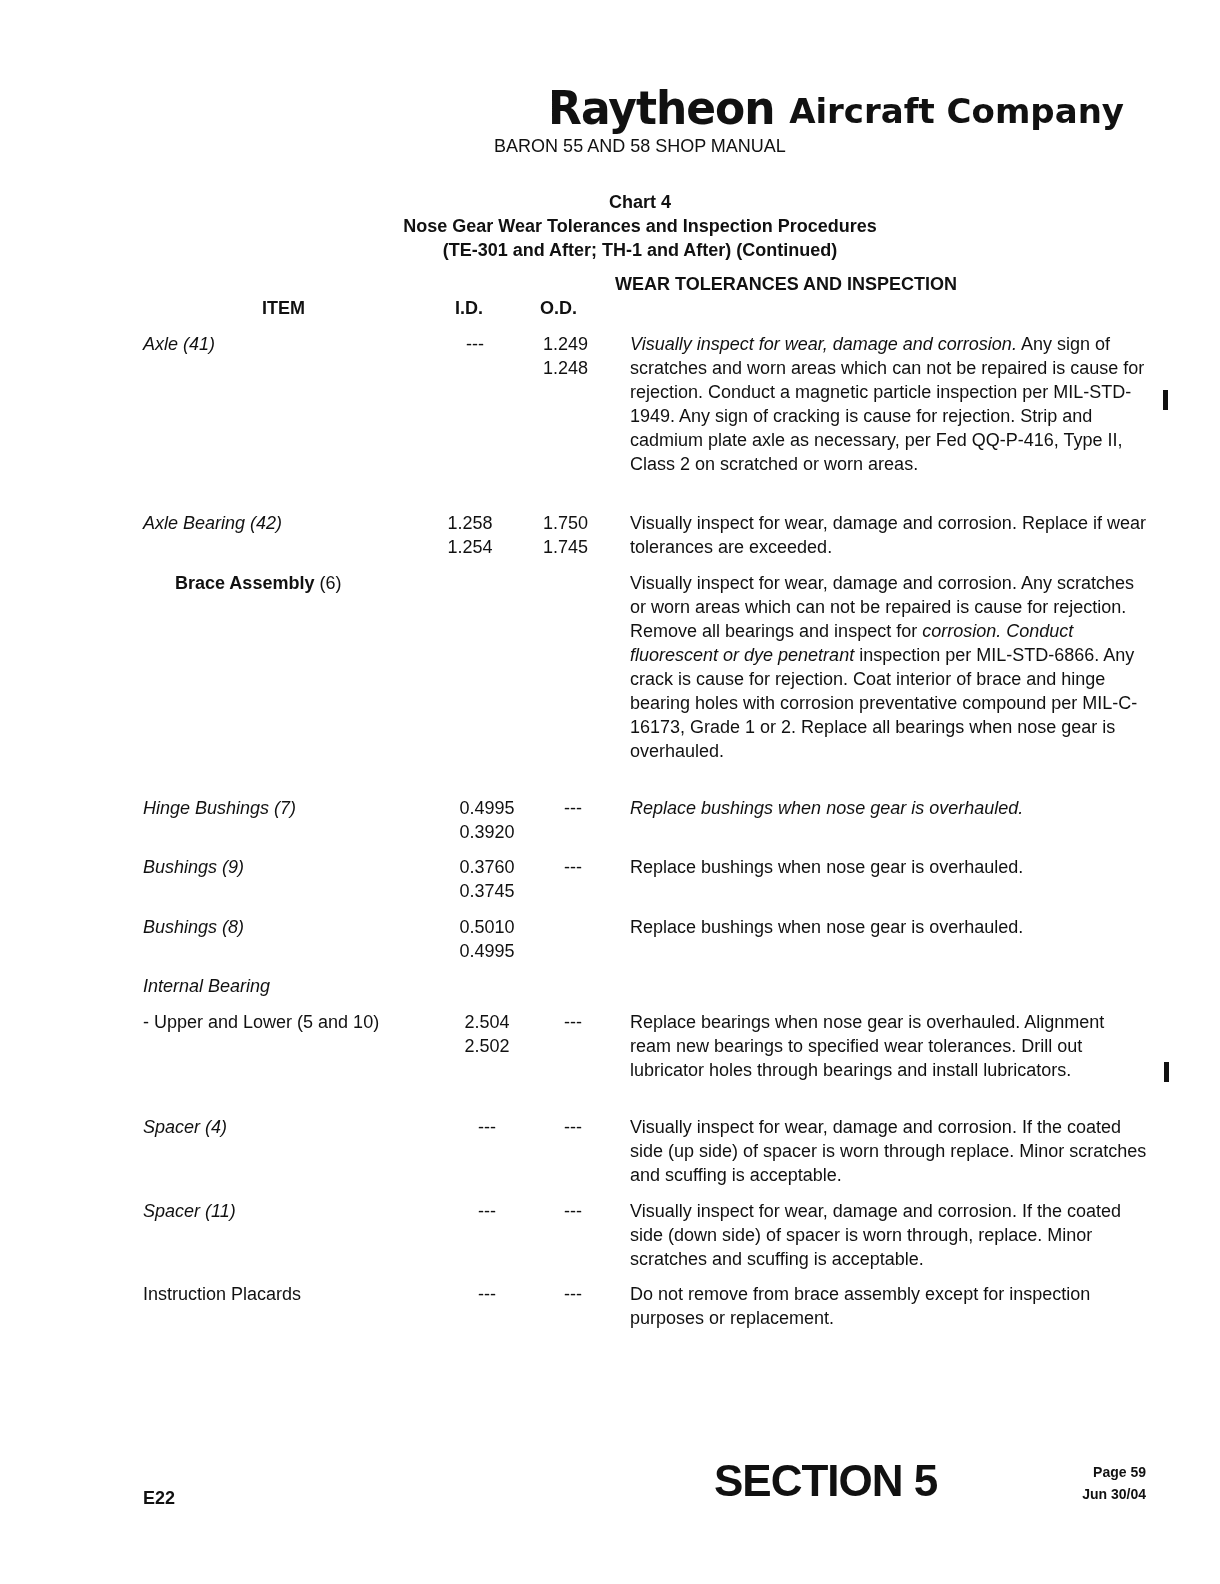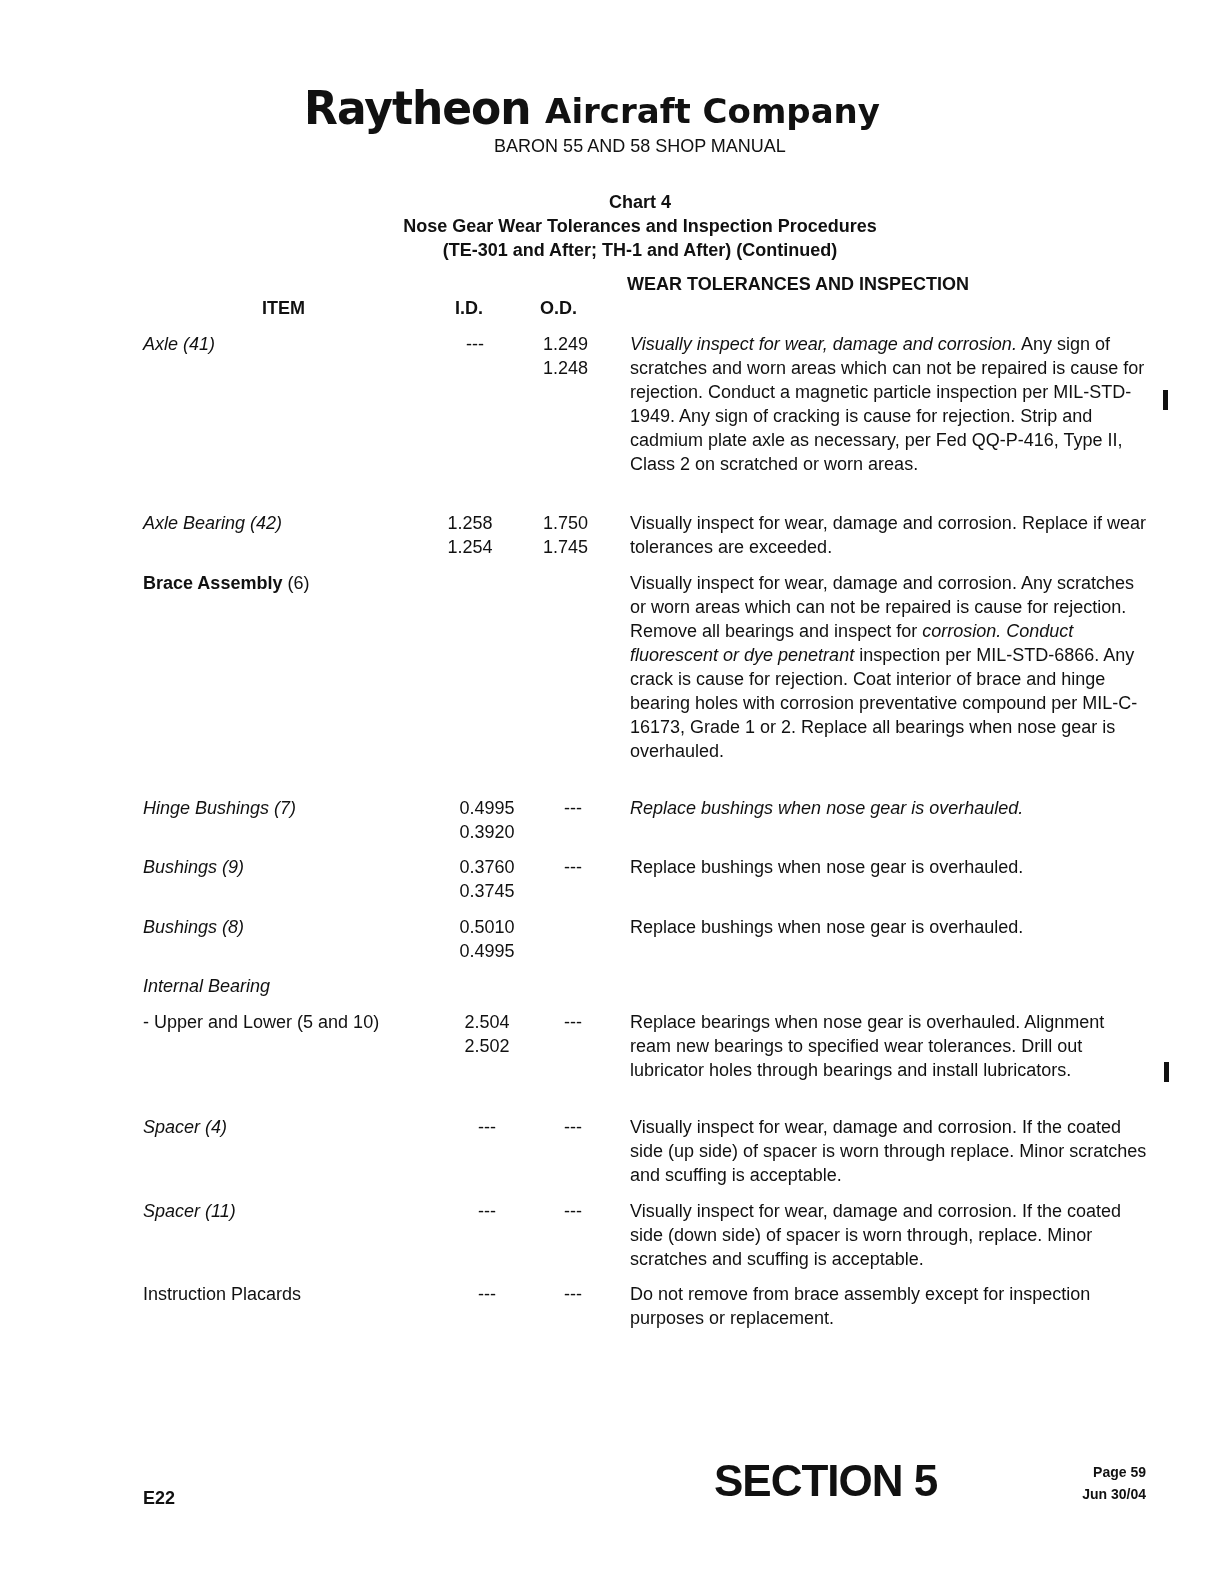--- a/index.html
+++ b/index.html
@@ -1,32 +1,32 @@
 <!DOCTYPE html>
 <html><head>
 <meta charset="utf-8">
 <style>
   html, body { margin: 0; padding: 0; background: #ffffff; }
   body { width: 1220px; height: 1584px; position: relative; overflow: hidden;
          font-family: "Liberation Sans", sans-serif; color: #111; }
-  .brand { position: absolute; top: 82px; left: 0; width: 1124px; text-align: center; white-space: nowrap; }
+  .brand { position: absolute; top: 82px; left: 0; width: 1124px; text-align: right; white-space: nowrap; }
   .brand .logo { font-family: "DejaVu Sans", sans-serif; font-weight: 900; font-size: 44px; letter-spacing: -1px;
                  transform: scaleY(1.05); display: inline-block; vertical-align: baseline; margin-left: 60px; }
   .brand .co { font-family: "DejaVu Sans", sans-serif; font-weight: bold; font-size: 34px; margin-left: 10px; vertical-align: baseline; }
   .manual { position: absolute; top: 136px; left: 0; width: 1280px; text-align: center; font-size: 18px; }
   .chart-title { position: absolute; top: 190px; left: 0; width: 1280px; text-align: center; font-weight: bold; font-size: 18px; line-height: 24px; }
   .hdr { position: absolute; font-weight: bold; font-size: 18px; line-height: 24px; }
   .row { position: absolute; left: 0; width: 1220px; font-size: 18px; line-height: 24px; }
   .row .item { position: absolute; left: 143px; }
   .row .id { position: absolute; left: 430px; width: 90px; text-align: center; }
   .row .od { position: absolute; left: 518px; width: 70px; text-align: right; }
   .row .od.dash { left: 548px; width: 50px; text-align: center; }
   .row .desc { position: absolute; left: 630px; width: 520px; }
   .i { font-style: italic; }
-  .b { font-weight: bold; }
+  .b { font-weight: bold; margin-left: 32px; }
   .bar { position: absolute; width: 5px; height: 20px; background: #111; }
   .footer-left { position: absolute; top: 1488px; left: 143px; font-weight: bold; font-size: 18px; }
   .footer-sec { position: absolute; top: 1456px; left: 714px; font-weight: bold; font-size: 44px; letter-spacing: -1px; }
   .footer-page { position: absolute; top: 1461px; left: 1030px; width: 116px; text-align: right; font-weight: bold; font-size: 14px; line-height: 22px; }
 </style>
 </head>
 <body>
 
 <div class="brand">
   <span class="logo">Raytheon</span>
@@ -36,21 +36,21 @@
 
 <div class="chart-title">
   <div>Chart 4</div>
   <div>Nose Gear Wear Tolerances and Inspection Procedures</div>
   <div>(TE-301 and After; TH-1 and After) (Continued)</div>
 </div>
 
 <div class="hdr" style="top:296px;left:262px;">ITEM</div>
 <div class="hdr" style="top:296px;left:455px;">I.D.</div>
 <div class="hdr" style="top:296px;left:540px;">O.D.</div>
-<div class="hdr" style="top:272px;left:615px;margin-left:12px;">
+<div class="hdr" style="top:272px;left:615px;">
   <div>WEAR TOLERANCES AND INSPECTION</div>
 </div>
 
 <div class="row" style="top:332px;">
   <span class="item i">Axle (41)</span>
   <span class="id">---</span>
   <span class="od"><span>1.249</span><br><span>1.248</span></span>
   <span class="desc"><span class="i">Visually inspect for wear, damage and corrosion.</span><span> Any sign of scratches and worn areas which can not be repaired is cause for rejection. Conduct a magnetic particle inspection per MIL-STD-1949. Any sign of cracking is cause for rejection. Strip and cadmium plate axle as necessary, per Fed QQ-P-416, Type II, Class 2 on scratched or worn areas.</span></span>
 </div>
 <div class="bar" style="top:390px;left:1163px;"></div>

